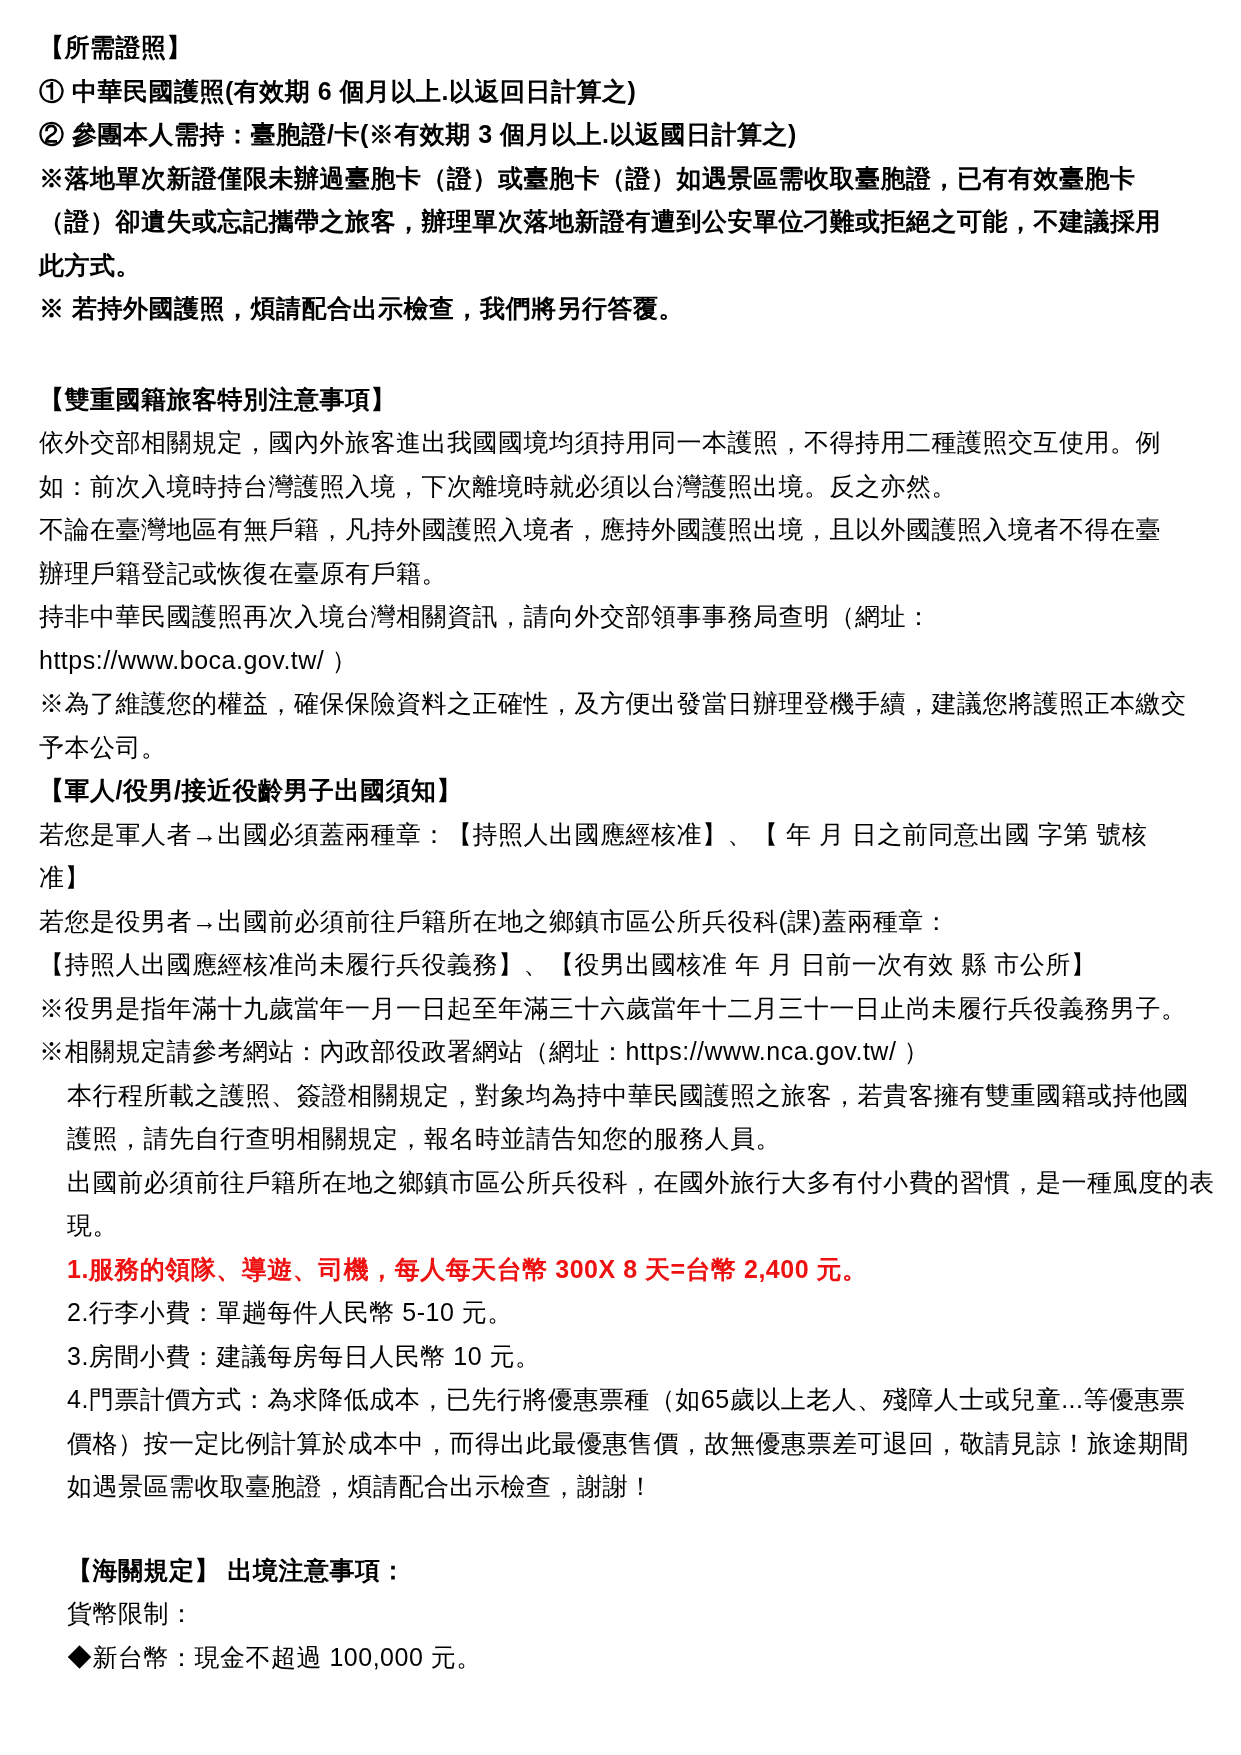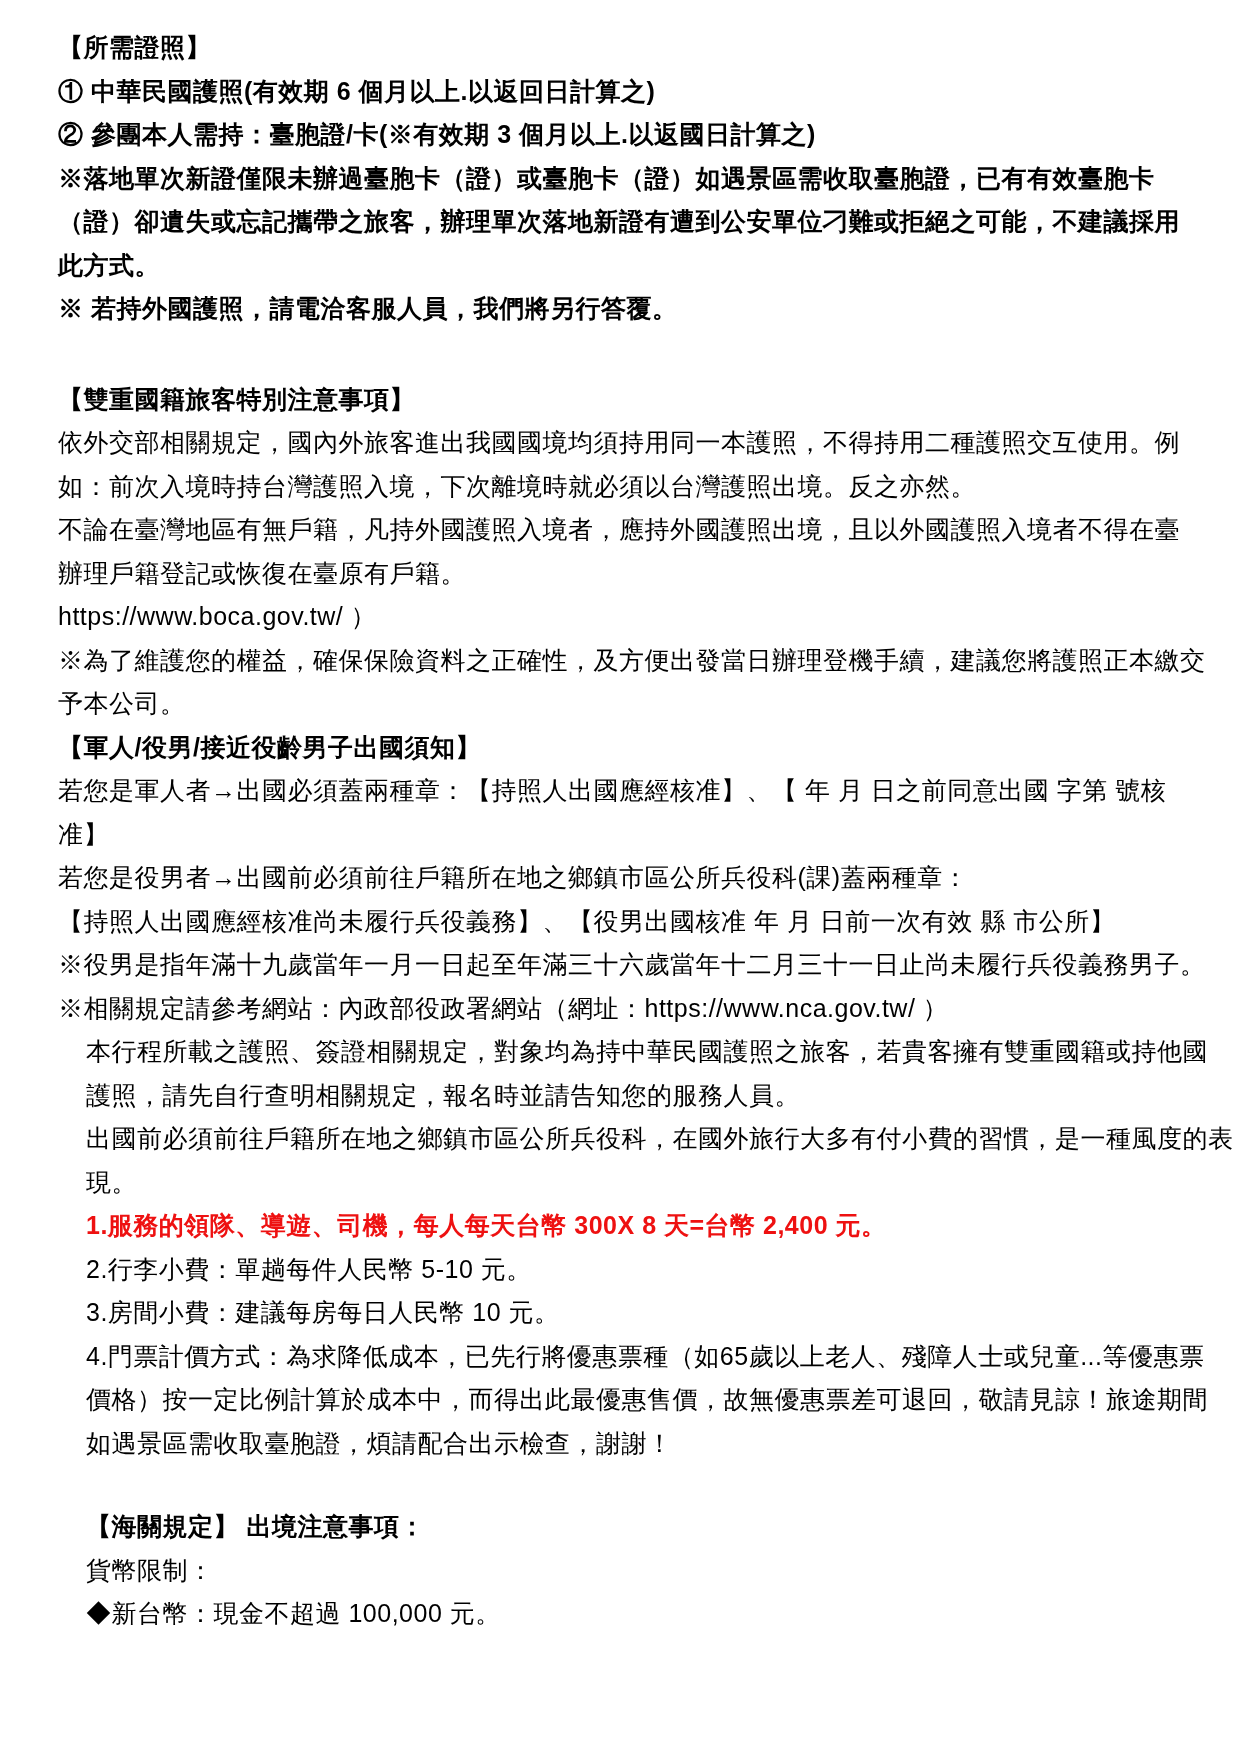--- a/index.html
+++ b/index.html
@@ -11,21 +11,21 @@
     width: 1241px;
     height: 1755px;
     font-family: "Liberation Sans", sans-serif;
     color: #000000;
     overflow: hidden;
   }
   .page {
     box-sizing: border-box;
     width: 1241px;
     height: 1755px;
-    padding: 26px 40px 0 58px;
+    padding: 26px 40px 0 39px;
     background: #ffffff;
   }
   .line {
     font-size: 25px;
     line-height: 43.5px;
     height: 43.5px;
     white-space: nowrap;
     letter-spacing: 0.5px;
   }
   .b   { font-weight: bold; }
@@ -40,31 +40,32 @@
 
 <div class="page">
 
   <div>
     <div class="line b">【所需證照】</div>
     <div class="line b">① 中華民國護照(有效期 6 個月以上.以返回日計算之)</div>
     <div class="line b">② 參團本人需持：臺胞證/卡(※有效期 3 個月以上.以返國日計算之)</div>
     <div class="line b">※落地單次新證僅限未辦過臺胞卡（證）或臺胞卡（證）如遇景區需收取臺胞證，已有有效臺胞卡</div>
     <div class="line b">（證）卻遺失或忘記攜帶之旅客，辦理單次落地新證有遭到公安單位刁難或拒絕之可能，不建議採用</div>
     <div class="line b">此方式。</div>
-    <div class="line b">※ 若持外國護照，請電洽客服人員，我們將另行答覆。</div>
+    <div class="line b">※ 若持外國護照，煩請配合出示檢查，我們將另行答覆。</div>
   </div>
 
   <div class="gap-lg"></div>
 
   <div>
     <div class="line b">【雙重國籍旅客特別注意事項】</div>
     <div class="line">依外交部相關規定，國內外旅客進出我國國境均須持用同一本護照，不得持用二種護照交互使用。例</div>
     <div class="line">如：前次入境時持台灣護照入境，下次離境時就必須以台灣護照出境。反之亦然。</div>
     <div class="line">不論在臺灣地區有無戶籍，凡持外國護照入境者，應持外國護照出境，且以外國護照入境者不得在臺</div>
     <div class="line">辦理戶籍登記或恢復在臺原有戶籍。</div>
+    <div class="line">持非中華民國護照再次入境台灣相關資訊，請向外交部領事事務局查明（網址：</div>
     <div class="line">https://www.boca.gov.tw/ ）</div>
     <div class="line">※為了維護您的權益，確保保險資料之正確性，及方便出發當日辦理登機手續，建議您將護照正本繳交</div>
     <div class="line">予本公司。</div>
   </div>
 
   <div>
     <div class="line b">【軍人/役男/接近役齡男子出國須知】</div>
     <div class="line">若您是軍人者→出國必須蓋兩種章：【持照人出國應經核准】、【 年 月 日之前同意出國 字第 號核</div>
     <div class="line">准】</div>
     <div class="line">若您是役男者→出國前必須前往戶籍所在地之鄉鎮市區公所兵役科(課)蓋兩種章：</div>

